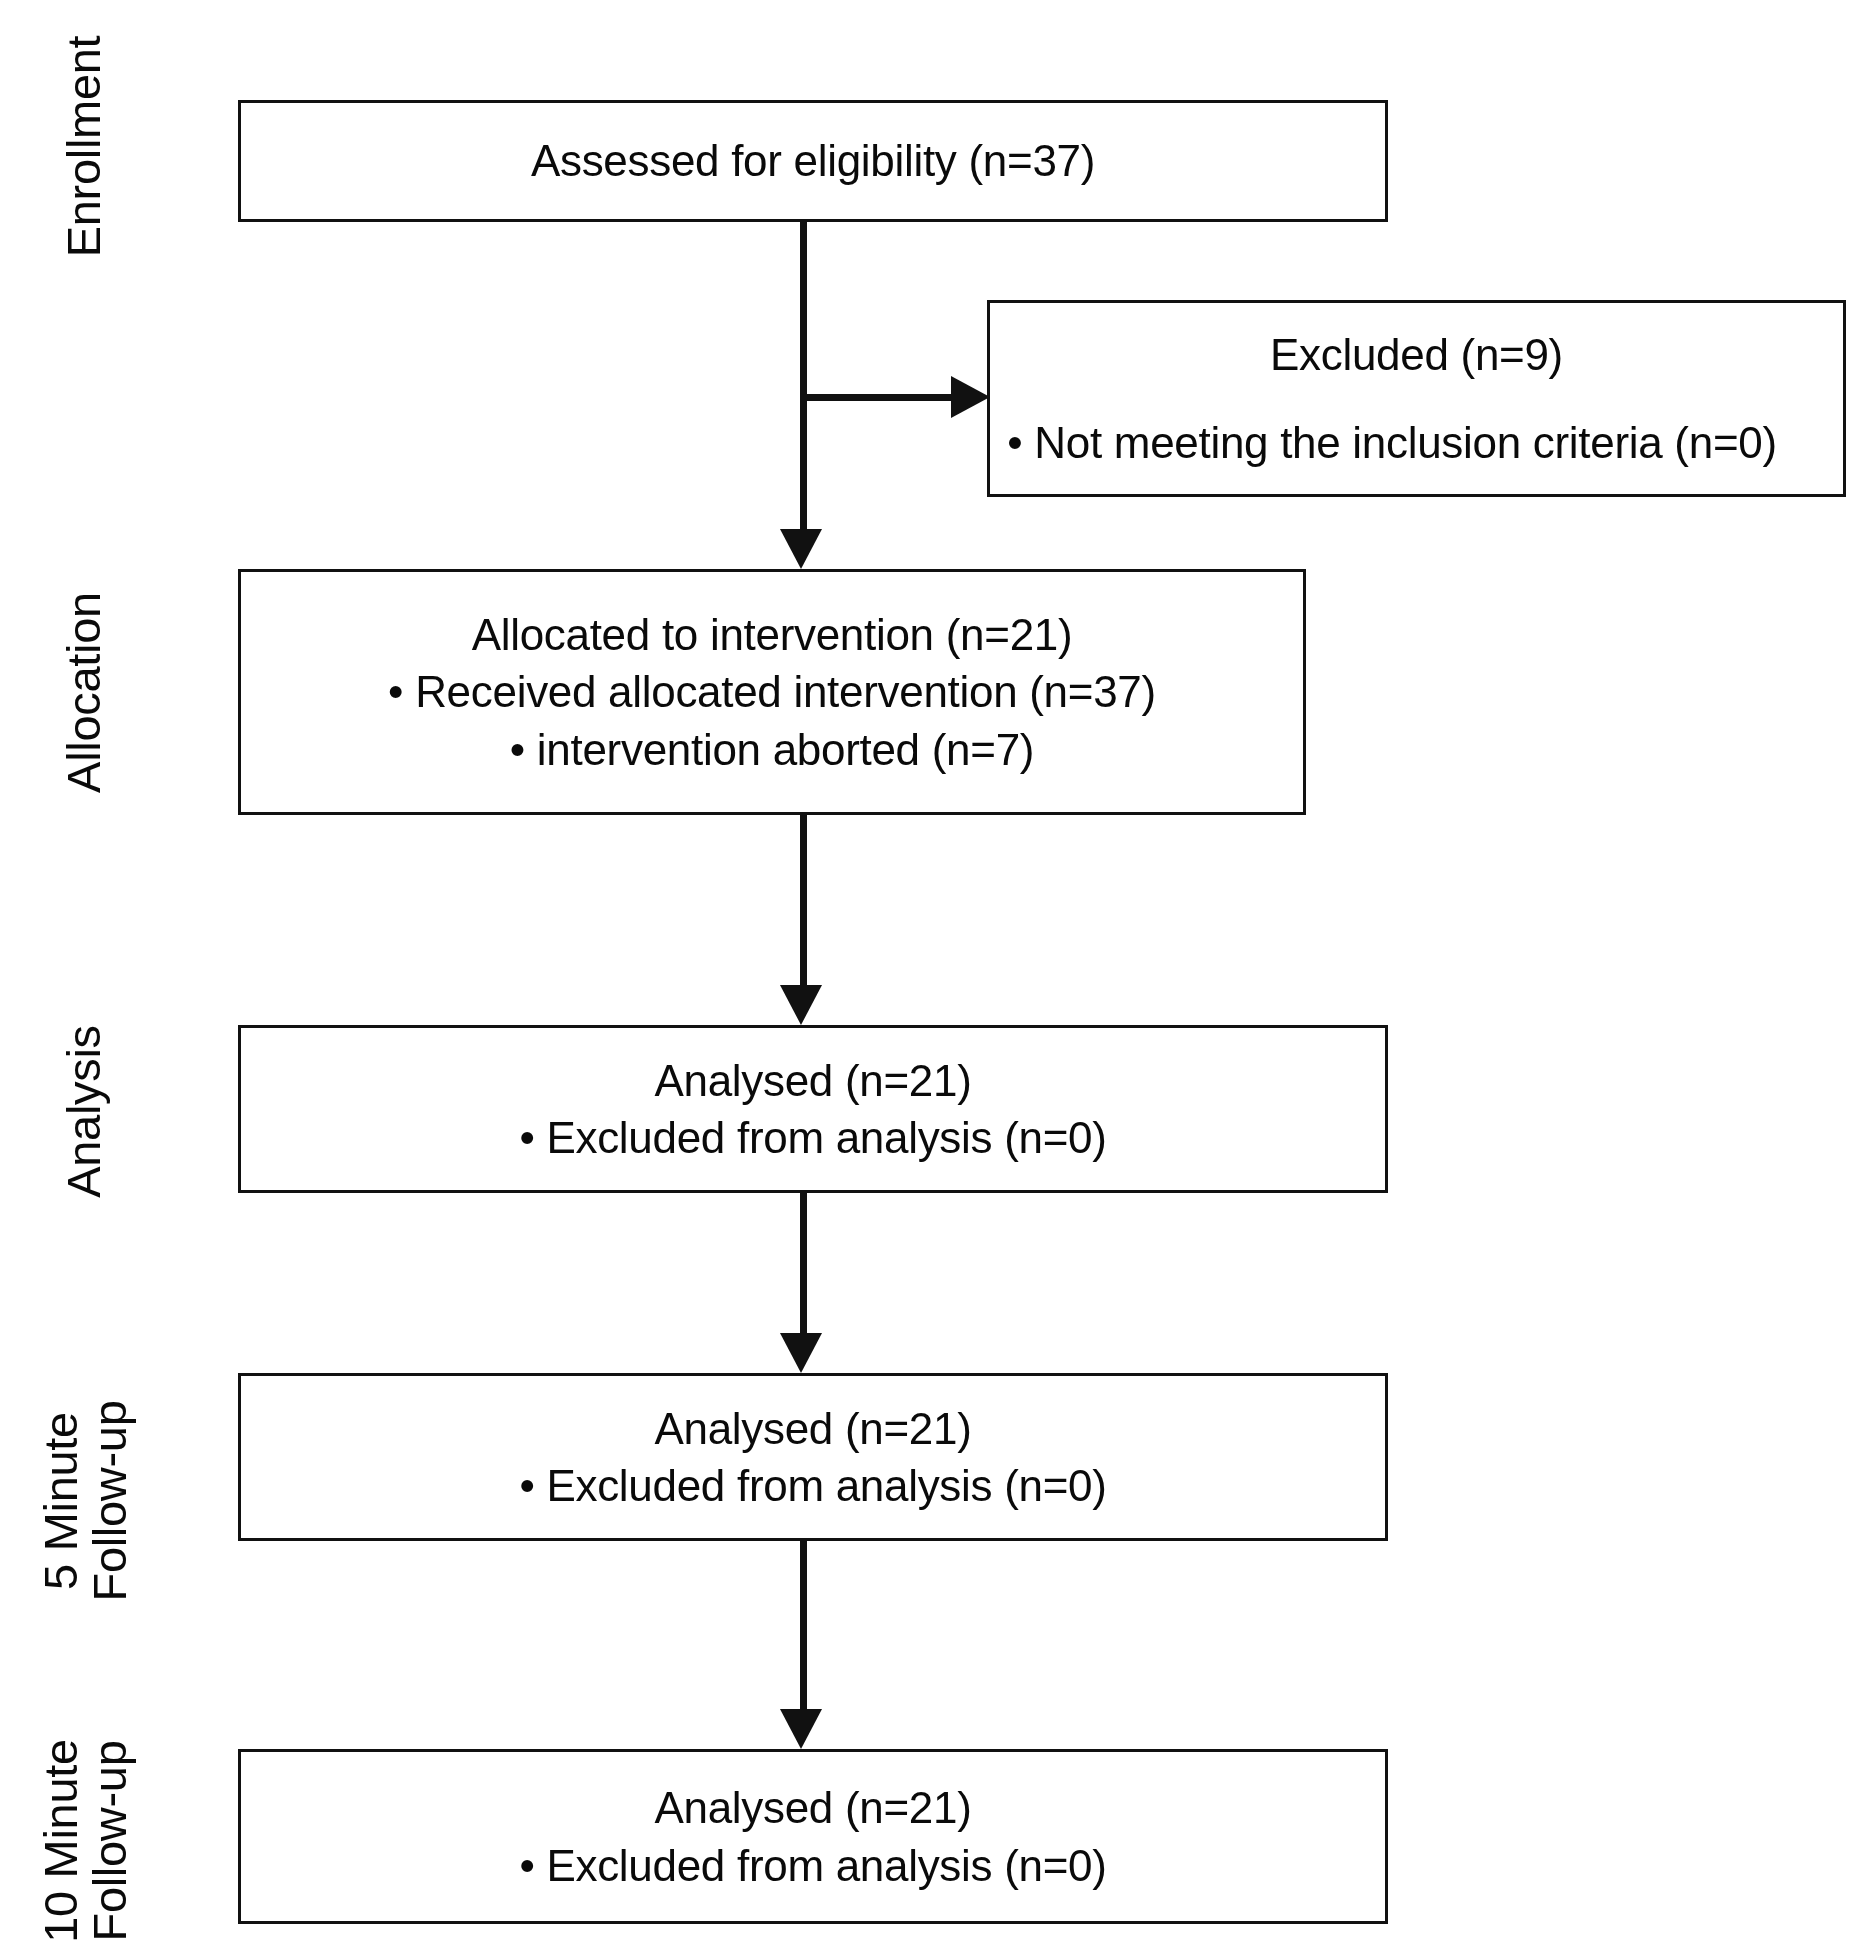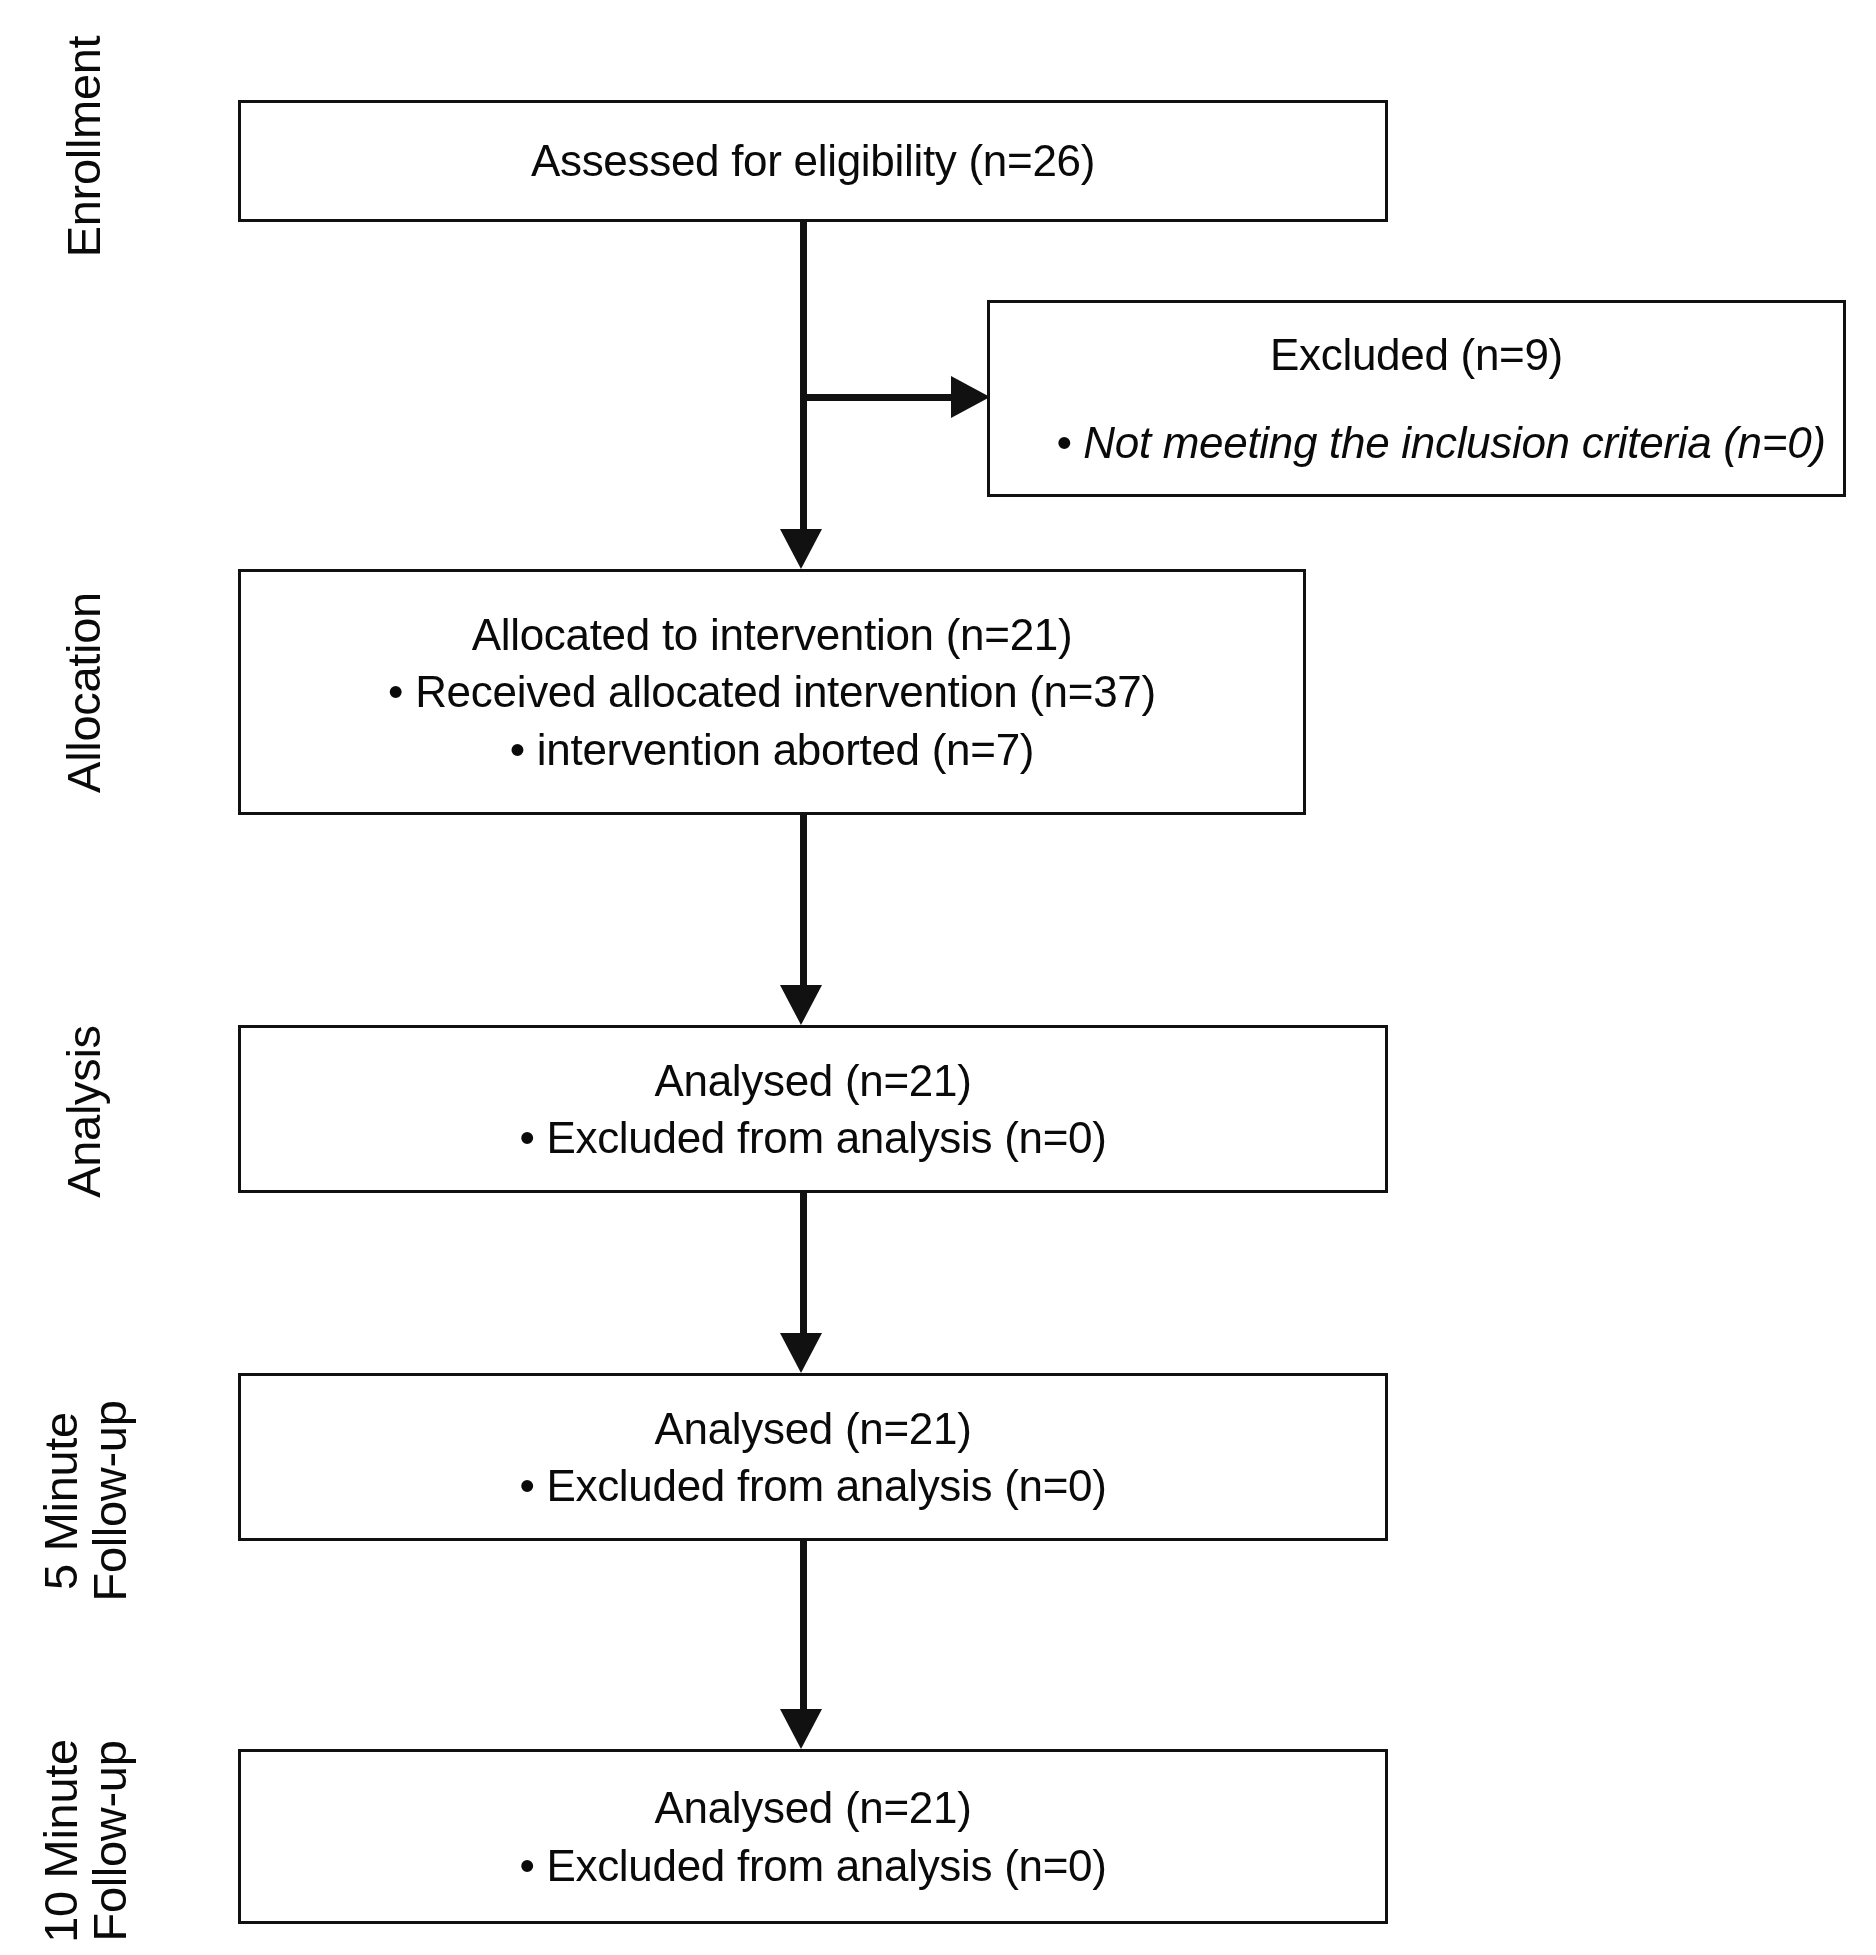--- a/index.html
+++ b/index.html
@@ -110,26 +110,26 @@
   <div class="v-line" style="left:800px; top:814px; height:174px;"></div>
   <div class="arrow-down" style="left:780px; top:985px;"></div>
 
   <div class="v-line" style="left:800px; top:1192px; height:145px;"></div>
   <div class="arrow-down" style="left:780px; top:1333px;"></div>
 
   <div class="v-line" style="left:800px; top:1540px; height:172px;"></div>
   <div class="arrow-down" style="left:780px; top:1709px;"></div>
 
   <div class="node-box" style="left:238px; top:100px; width:1150px; height:122px;">
-    <div class="node-line">Assessed for eligibility (n=26)</div>
+    <div class="node-line">Assessed for eligibility (n=37)</div>
   </div>
 
   <div class="node-box" style="left:987px; top:300px; width:859px; height:197px; align-items:stretch; justify-content:center; padding:0 17.3px;">
     <div class="node-line" style="text-align:center;">Excluded (n=9)</div>
-    <div class="node-line bullet" style="text-align:right; margin-top:31px;font-style:italic;">Not meeting the inclusion criteria (n=0)</div>
+    <div class="node-line bullet" style="text-align:left; margin-top:31px;">Not meeting the inclusion criteria (n=0)</div>
   </div>
 
   <div class="node-box" style="left:238px; top:569px; width:1068px; height:246px;">
     <div class="node-line">Allocated to intervention (n=21)</div>
     <div class="node-line bullet">Received allocated intervention (n=37)</div>
     <div class="node-line bullet">intervention aborted (n=7)</div>
   </div>
 
   <div class="node-box" style="left:238px; top:1025px; width:1150px; height:168px;">
     <div class="node-line">Analysed (n=21)</div>

